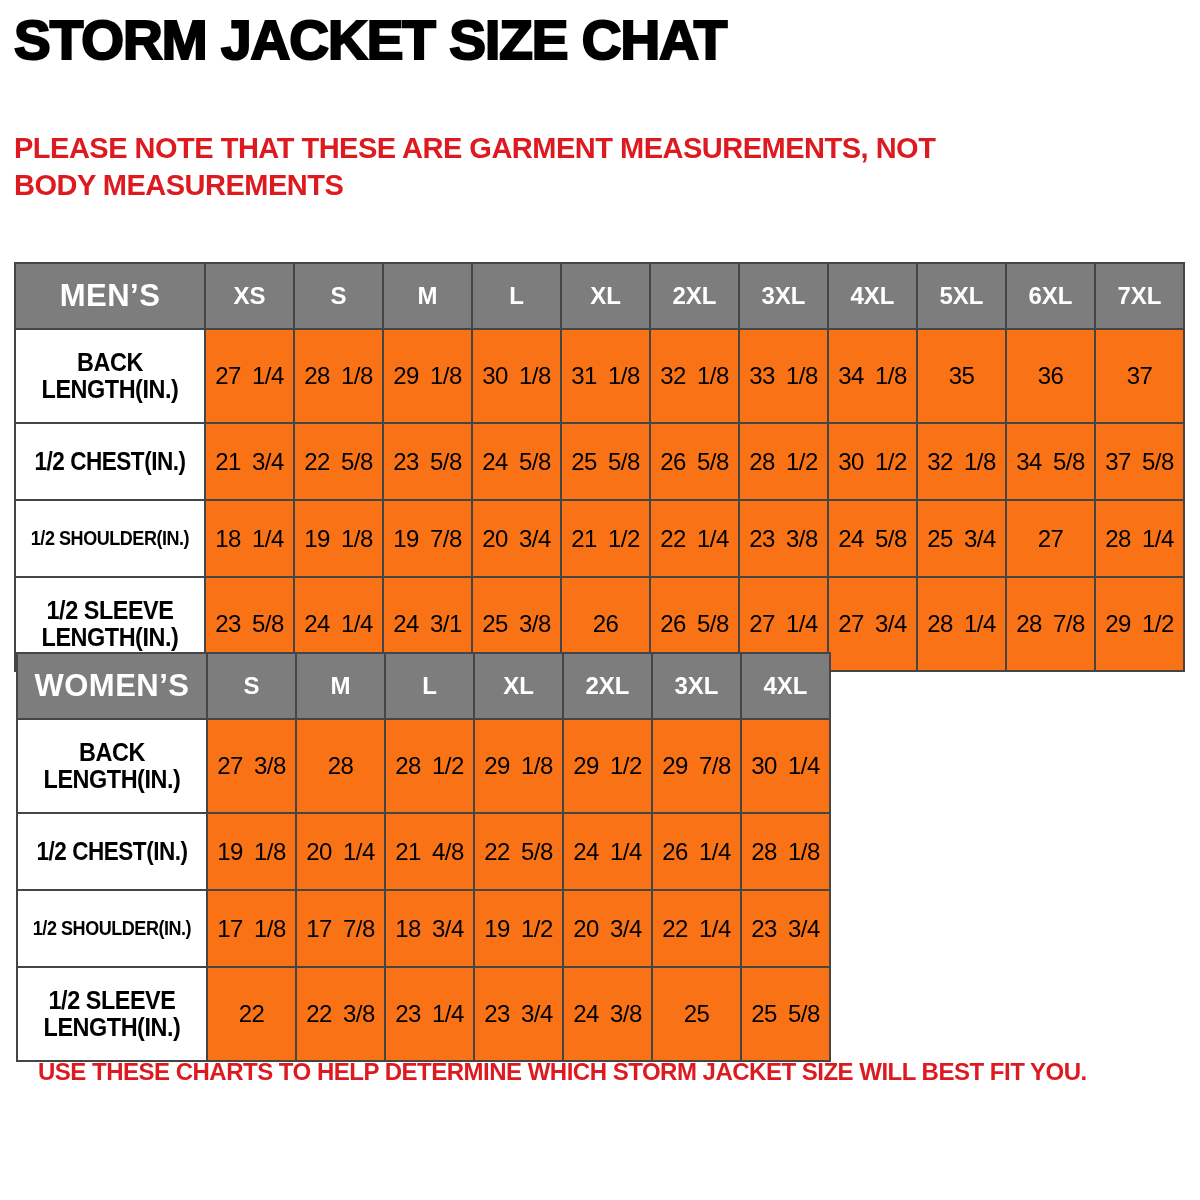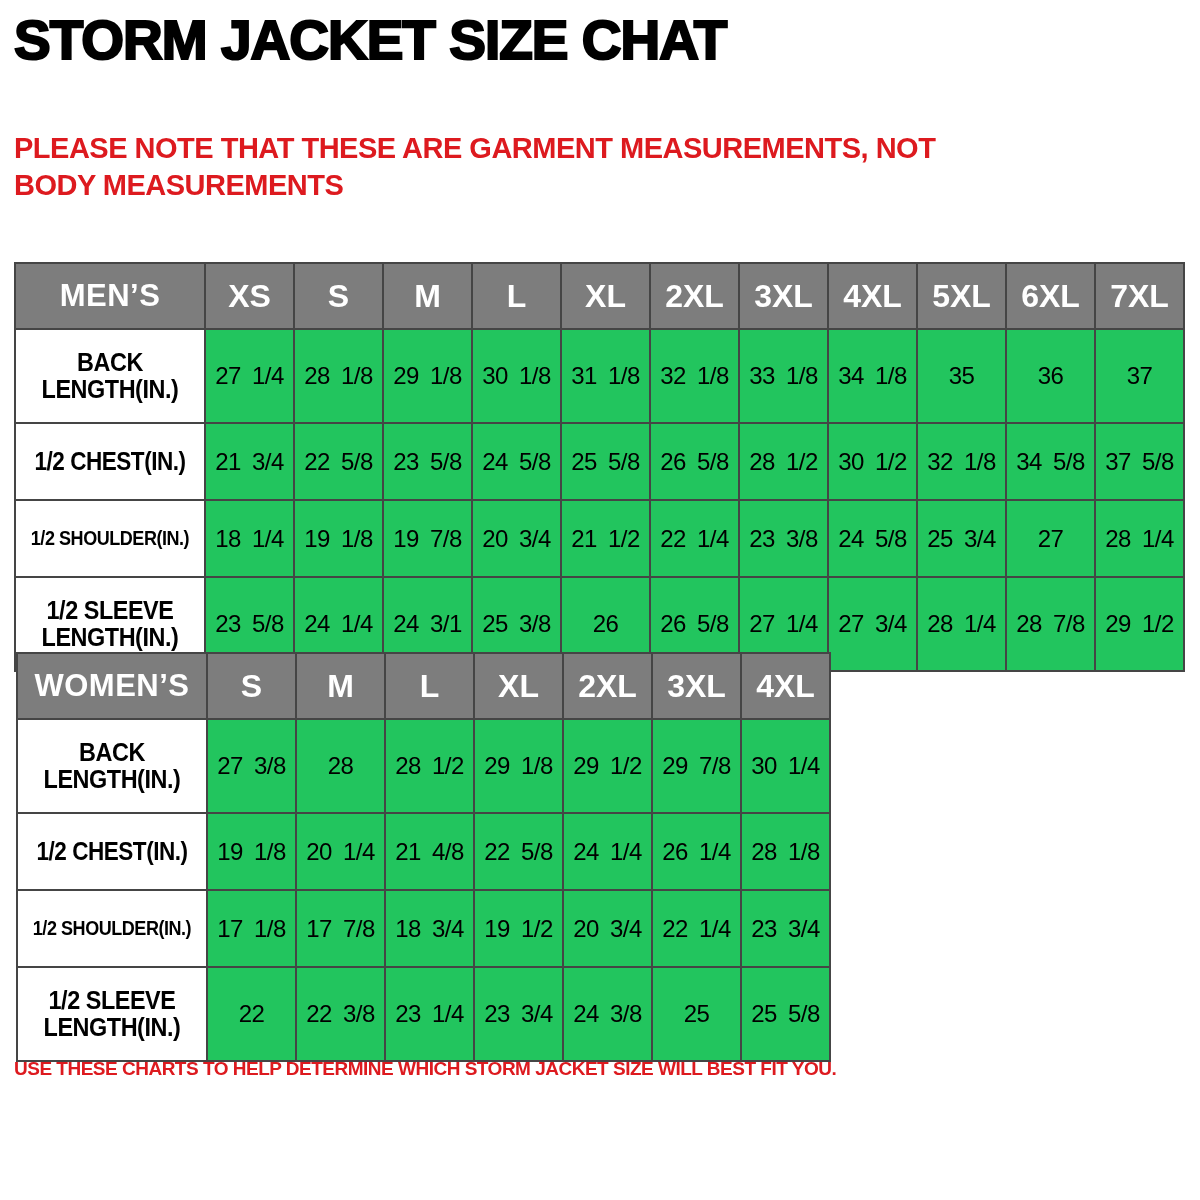--- a/index.html
+++ b/index.html
@@ -31,53 +31,54 @@
   .note-top {
     top: 130px;
     width: 960px;
     font-size: 29px;
     line-height: 37px;
     letter-spacing: -0.5px;
   }
   .note-bottom {
     top: 1058px;
     width: 1160px;
-    font-size: 19px;
+    font-size: 24px;
     letter-spacing: -0.5px;
     white-space: nowrap;
+    margin-left: 24px;
   }
 
   .table-wrap { position: absolute; }
   .wrap-mens   { top: 262px; left: 14px; }
   .wrap-womens { top: 652px; left: 16px; border-radius: 27px; }
 
   table.size-table {
     border-collapse: collapse;
     table-layout: fixed;
-    background: #22c55e;
+    background: #f97316;
     padding-left: 25px;
   }
   table.size-table th, table.size-table td {
     border: 2px solid #454545;
     text-align: center;
     vertical-align: middle;
     padding: 0;
     overflow: hidden;
   }
   table.size-table thead tr { height: 66px; }
   table.size-table tbody tr { height: 77px; }
   table.size-table tbody tr.two-line { height: 94px; }
 
   table.size-table thead th {
     background: #7d7d7d;
     color: #ffffff;
     font-weight: bold;
   }
   th.table-title-cell { font-size: 31px; letter-spacing: 0.5px; }
-  th.size-col-header  { font-size: 32px; }
+  th.size-col-header  { font-size: 24px; }
 
   th.row-label {
     background: #ffffff;
     color: #000000;
     font-weight: bold;
   }
   .label-inner {
     display: inline-block;
     transform: scaleX(0.9);
     transform-origin: center;

